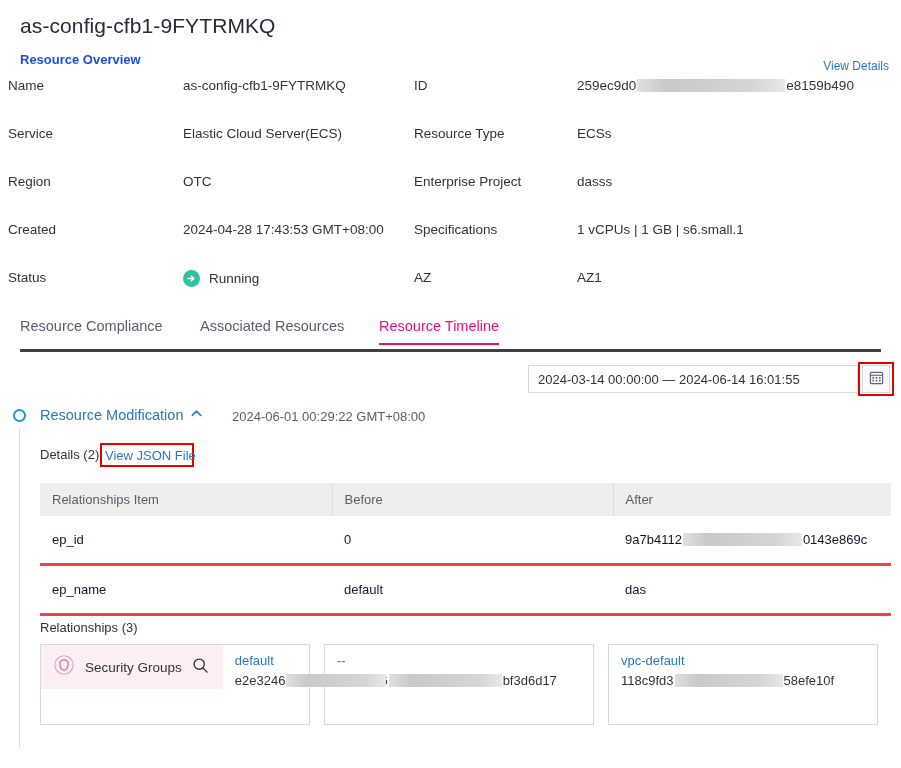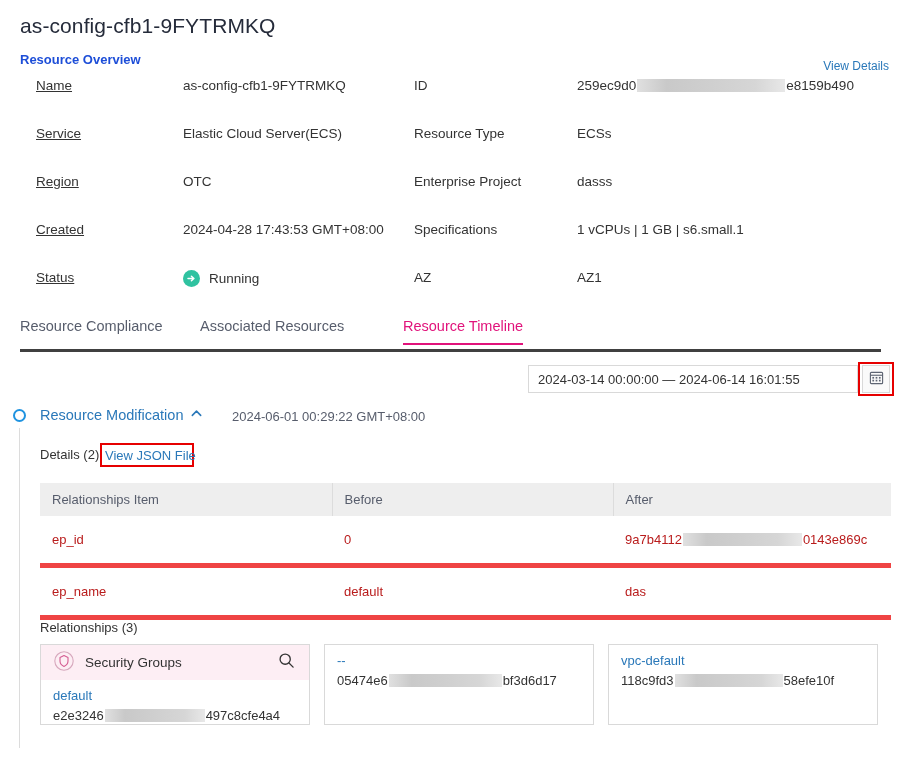--- a/index.html
+++ b/index.html
@@ -25,21 +25,21 @@
   }
   .view-details {
     position: absolute; right: 12px; top: 59px;
     font-size: 12px; color: #2a78b9; cursor: pointer;
   }
 
   
   .ov-grid { position: absolute; left: 0; top: 78px; width: 901px; }
   .ov-row { position: relative; height: 48px; }
   .ov-cell { position: absolute; top: 0; font-size: 13.5px; color: #333; white-space: nowrap; }
-  .ov-k-left  { left: 36px; text-decoration: underline; }
+  .ov-k-left  { left: 8px; }
   .ov-v-left  { left: 183px; }
   .ov-k-right { left: 414px; }
   .ov-v-right { left: 577px; }
 
   .redact {
     display: inline-block;
     height: 13px;
     vertical-align: -2px;
     background: linear-gradient(90deg,#e0e0e0 0%,#c9c9c9 20%,#cfcfcf 50%,#d6d6d6 80%,#e8e8e8 100%);
     filter: blur(0.6px);
@@ -56,21 +56,21 @@
   
   .tabs {
     position: absolute; left: 20px; top: 318px;
     width: 861px; height: 34px;
     border-bottom: 3px solid #404040;
   }
   .tab {
     position: absolute; top: 0; font-size: 14.5px;
     color: #575d6c; cursor: pointer; padding-bottom: 10px;
   }
-  .tab.active { color: #e1137b; margin-left: 24px; }
+  .tab.active { color: #e1137b; }
   .tab.active::after {
     content: ""; position: absolute; left: 0; right: 0; bottom: -1px;
     height: 2px; background: #e1137b;
   }
   .tab-0 { left: 0; }
   .tab-1 { left: 180px; }
   .tab-2 { left: 359px; }
 
   
   .daterange {
@@ -131,35 +131,35 @@
     border-collapse: collapse;
     font-size: 13px;
   }
   .cfg-table th {
     background: #eeeeee; color: #575d6c; font-weight: normal;
     text-align: left; padding: 9px 0 9px 12px; height: 32px;
     border-right: 1px solid #dcdcdc;
   }
   .cfg-table th:last-child { border-right: none; }
   .cfg-table td {
-    padding: 16px 0 16px 12px; color: #b91c1c;
-    border-bottom: 5px solid #ef4444;
+    padding: 16px 0 16px 12px; color: #0f172a;
+    border-bottom: 3px solid #ef4444;
     vertical-align: middle;
   }
   .col-a { width: 292px; }
   .col-b { width: 281px; }
   .col-c { width: 278px; }
 
   
   .rel-label { position: absolute; left: 40px; top: 620px; font-size: 13px; color: #333; }
   .rel-cards { position: absolute; left: 40px; top: 644px; display: flex; gap: 14px; }
   .rel-card {
     width: 270px; height: 81px;
     border: 1px solid #d9d9d9; background: #fff;
-    display: flex; flex-direction: column;
+    display: flex; flex-direction: row;
   }
   .rel-head {
     height: 44px; background: #fdeef4;
     display: flex; align-items: center; padding: 0 14px 0 12px;
     gap: 10px;
   }
   .rel-head-title { flex: 1; font-size: 13.5px; color: #333; white-space: nowrap; }
   .rel-body { flex: 1; padding: 8px 12px 0 12px; }
   .rel-link { font-size: 13px; color: #2a78b9; cursor: pointer; display: block; margin-bottom: 3px; }
   .rel-id { font-size: 13px; color: #333; white-space: nowrap; }

